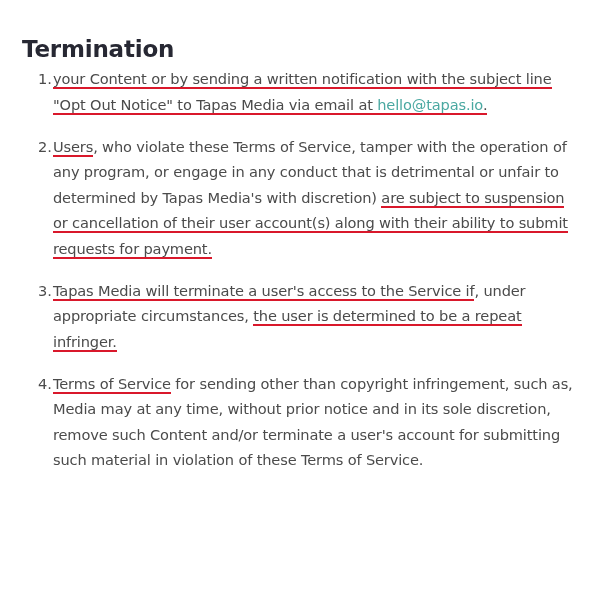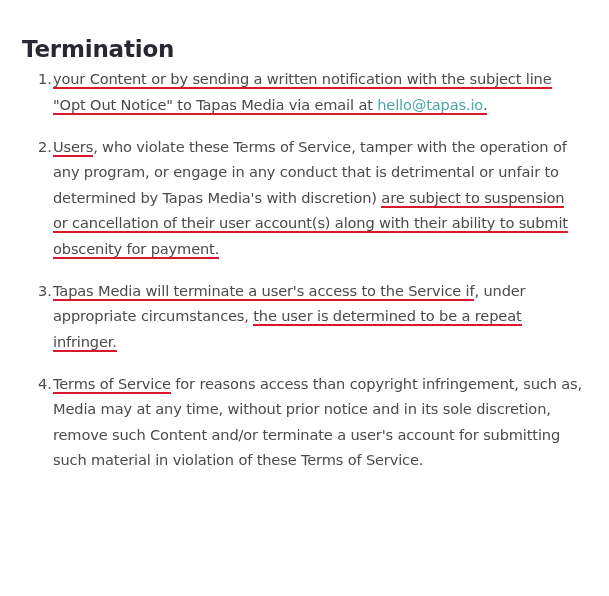--- a/index.html
+++ b/index.html
@@ -81,36 +81,36 @@
     <span class="item-number">2.</span>
     <span class="line"><span class="ul">Users</span><span>, who violate these Terms of Service, tamper with the operation of</span></span>
     <span class="line">
       <span>any program, or engage in any conduct that is detrimental or unfair to</span>
     </span>
     <span class="line"><span>determined by Tapas Media's with discretion) </span><span class="ul">are subject to suspension</span></span>
     <span class="line">
       <span class="ul">or cancellation of their user account(s) along with their ability to submit</span>
     </span>
     <span class="line">
-      <span class="ul">obscenity for payment.</span>
+      <span class="ul">requests for payment.</span>
     </span>
   </li>
 
   <li class="terms-item">
     <span class="item-number">3.</span>
     <span class="line"><span class="ul">Tapas Media will terminate a user's access to the Service if</span><span>, under</span></span>
     <span class="line"><span>appropriate circumstances, </span><span class="ul">the user is determined to be a repeat</span></span>
     <span class="line">
       <span class="ul">infringer.</span>
     </span>
   </li>
 
   <li class="terms-item">
     <span class="item-number">4.</span>
-    <span class="line"><span class="ul">Terms of Service</span><span> for reasons access than copyright infringement, such as,</span></span>
+    <span class="line"><span class="ul">Terms of Service</span><span> for sending other than copyright infringement, such as,</span></span>
     <span class="line">
       <span>Media may at any time, without prior notice and in its sole discretion,</span>
     </span>
     <span class="line">
       <span>remove such Content and/or terminate a user's account for submitting</span>
     </span>
     <span class="line">
       <span>such material in violation of these Terms of Service.</span>
     </span>
   </li>

